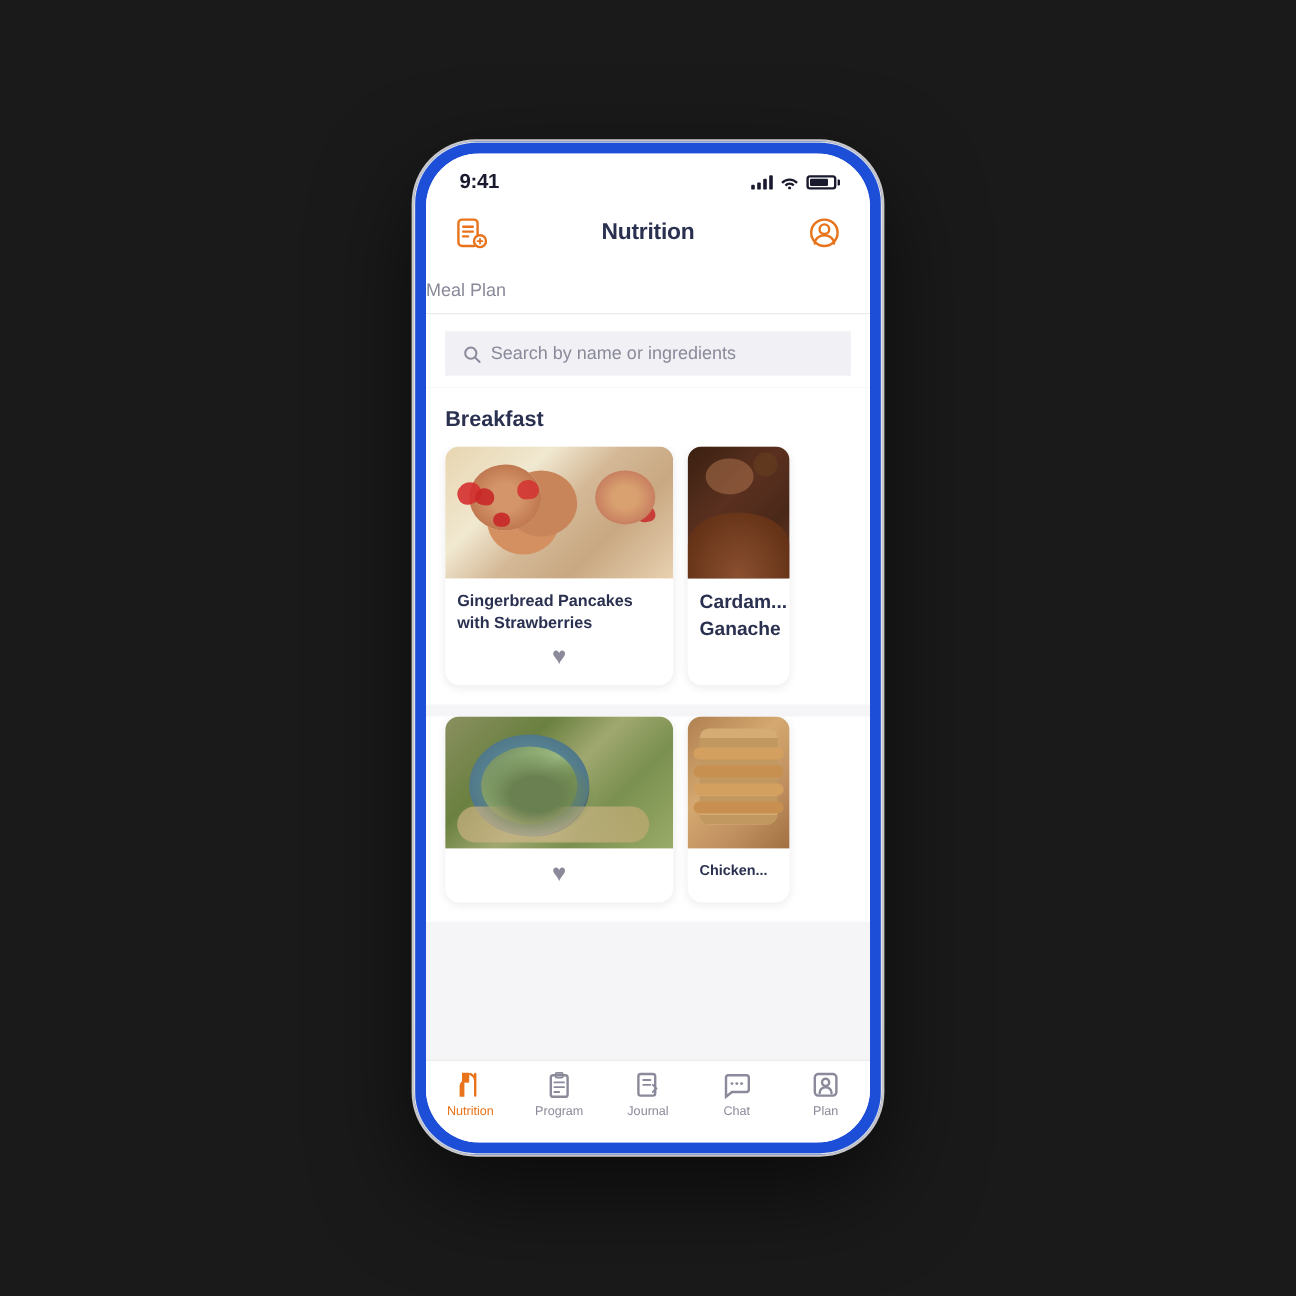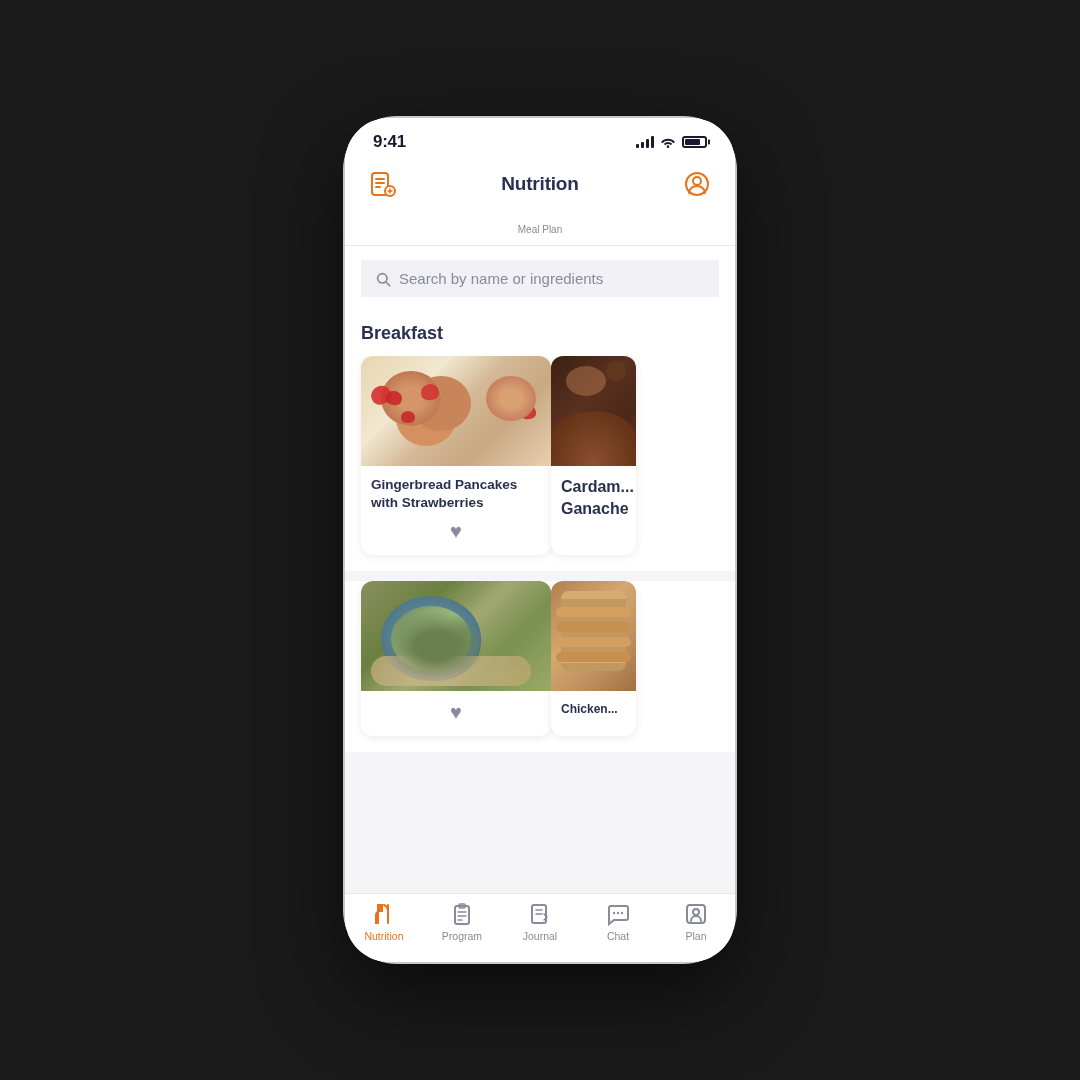--- a/index.html
+++ b/index.html
@@ -8,22 +8,23 @@
       display: flex;
       align-items: center;
       justify-content: center;
       width: 1080px;
       height: 1080px;
       font-family: -apple-system, BlinkMacSystemFont, 'Helvetica Neue', Arial, sans-serif;
     }
     .phone-outer {
       width: 390px;
       height: 844px;
-      background: #d946ef;
+      background: #1d4ed8;
       border-radius: 52px;
+      padding: 10px;
       box-shadow: 0 0 0 2px #c8c8c8, 0 30px 80px rgba(0,0,0,0.6), inset 0 0 0 1px #e0e0e0;
       position: relative;
     }
     .phone-inner {
       width: 100%;
       height: 100%;
       background: #ffffff;
       border-radius: 44px;
       overflow: hidden;
       display: flex;
@@ -114,23 +115,23 @@
     }
     
     .tabs {
       display: flex;
       background: #fff;
       border-bottom: 1px solid #e8e8e8;
       flex-shrink: 0;
     }
     .tab {
       flex: 1;
-      text-align: center;
+      text-align: left;
       padding: 12px 0 10px 0;
-      font-size: 10px;
+      font-size: 15px;
       font-weight: 500;
       color: #8a8a9a;
       position: relative;
       cursor: pointer;
     }
     .tab.active {
       color: #e8731a;
       font-weight: 600;
     }
     .tab.active::after {
@@ -182,20 +183,21 @@
     .section-title {
       font-size: 18px;
       font-weight: 700;
       color: #2a3050;
       padding: 16px 16px 12px 16px;
     }
     .recipe-scroll {
       display: flex;
       overflow-x: hidden;
       padding: 0 16px 16px 16px;
+      gap: 12px;
     }
     .recipe-card {
       flex-shrink: 0;
       width: 190px;
       background: #fff;
       border-radius: 12px;
       overflow: hidden;
       box-shadow: 0 2px 8px rgba(0,0,0,0.08);
     }
     .recipe-card-partial {

